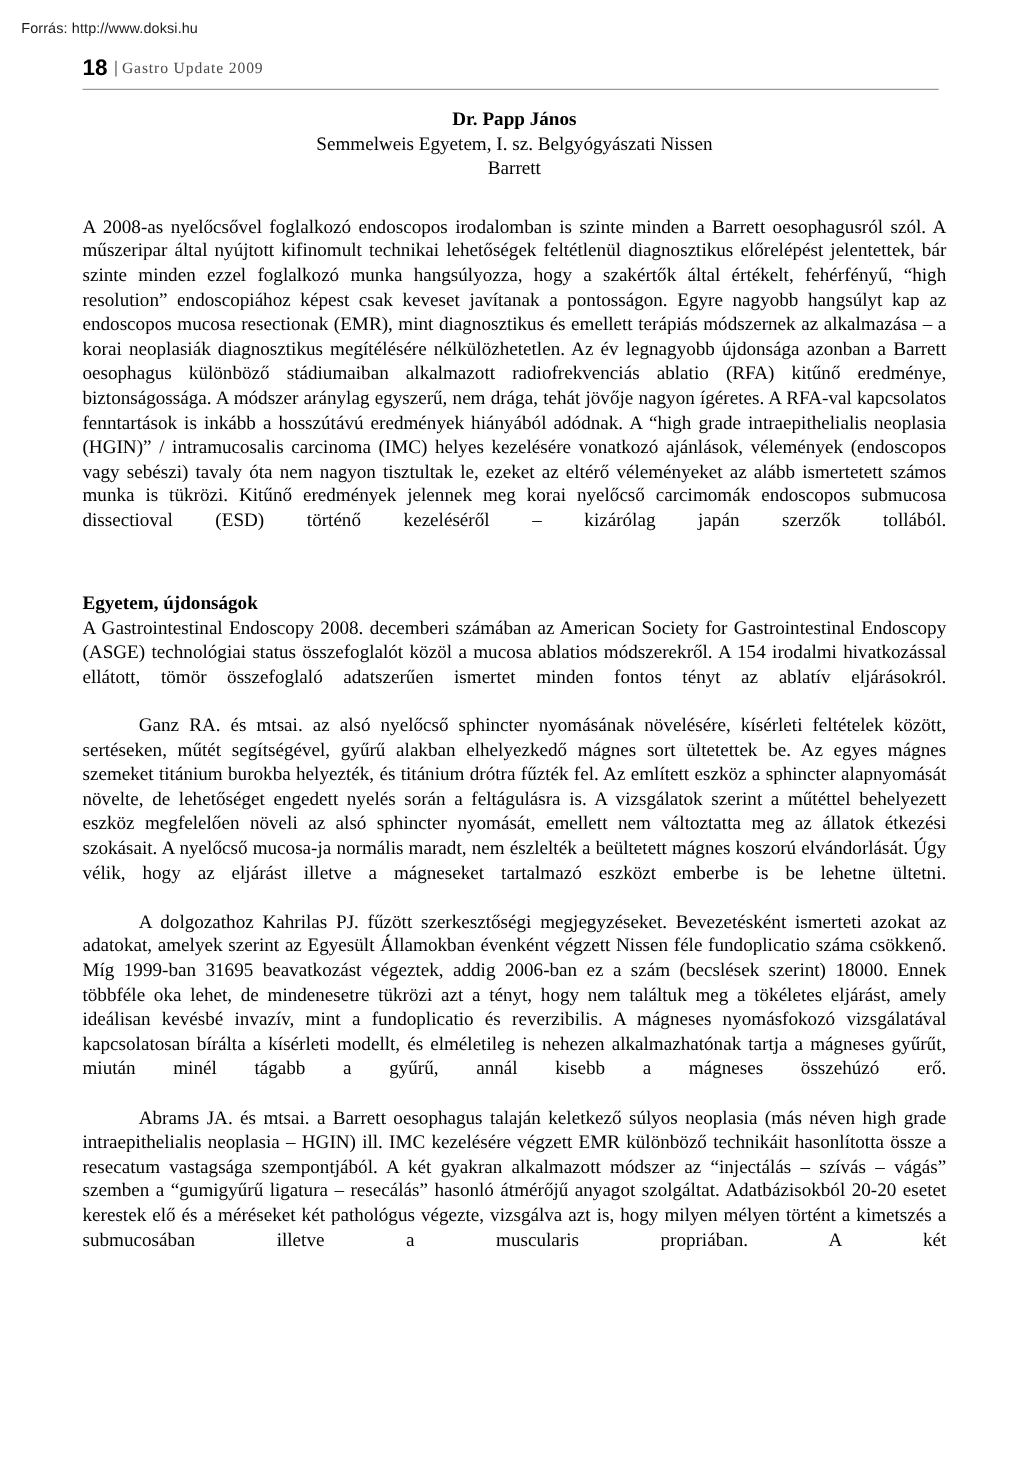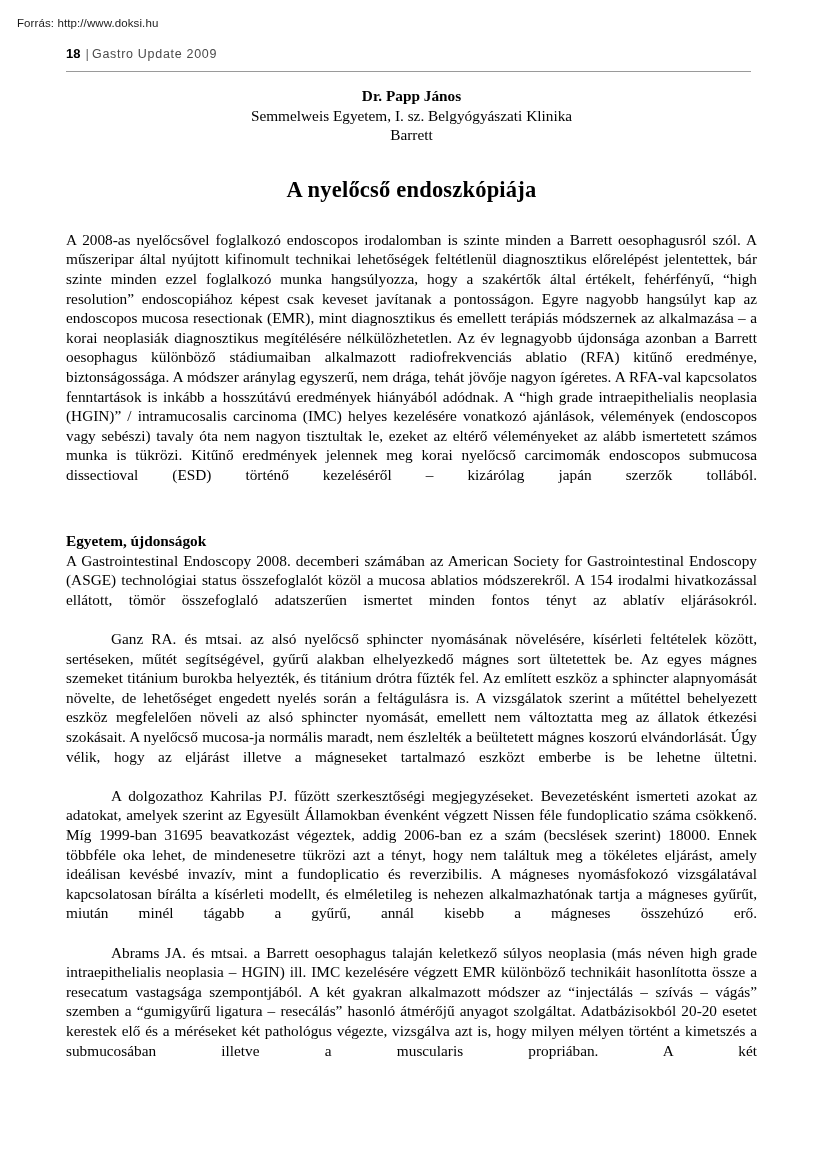--- a/index.html
+++ b/index.html
@@ -42,36 +42,36 @@
     width: 685px;
     height: 26px;
     border-bottom: 1.6px solid #9a9a9a;
     box-sizing: border-box;
     display: flex;
     align-items: flex-start;
   }
 
   .running-head-number {
     font-family: "Liberation Sans", "DejaVu Sans", sans-serif;
-    font-size: 13px;
+    font-size: 18px;
     font-weight: bold;
     color: #000000;
     line-height: 16px;
   }
 
   .running-head-sep {
     font-family: "Liberation Sans", "DejaVu Sans", sans-serif;
     font-size: 13.5px;
     color: #6e6e6e;
     line-height: 16px;
     margin: 0 3px 0 5px;
   }
 
   .running-head-title {
-    font-family: Liberation Sans, sans-serif;
+    font-family: Liberation Serif, serif;
     font-size: 12.5px;
     color: #4a4a4a;
     line-height: 17px;
     letter-spacing: 0.7px;
   }
 
   
   .content {
     position: absolute;
     left: 66px;
@@ -153,25 +153,24 @@
   <div class="running-head">
     <span class="running-head-number">18</span>
     <span class="running-head-sep">|</span>
     <span class="running-head-title">Gastro Update 2009</span>
   </div>
 
   <div class="content">
 
     <div class="byline">
       <span class="byline-author">Dr. Papp János</span>
-      <span class="byline-affiliation">Semmelweis Egyetem, I. sz. Belgyógyászati Klinika</span>
+      <span class="byline-affiliation">Semmelweis Egyetem, I. sz. Belgyógyászati Nissen</span>
       <span class="byline-city">Barrett</span>
     </div>
 
-    <h1 class="article-title">A nyelőcső endoszkópiája</h1>
 
     <div id="sections-host">
         <div class="section">
           <p class="para">A 2008-as nyelőcsővel foglalkozó endoscopos irodalomban is szinte minden a Barrett oesophagusról szól. A műszeripar által nyújtott kifinomult technikai lehetőségek feltétlenül diagnosztikus előrelépést jelentettek, bár szinte minden ezzel foglalkozó munka hangsúlyozza, hogy a szakértők által értékelt, fehérfényű, “high resolution” endoscopiához képest csak keveset javítanak a pontosságon. Egyre nagyobb hangsúlyt kap az endoscopos mucosa resectionak (EMR), mint diagnosztikus és emellett terápiás módszernek az alkalmazása – a korai neoplasiák diagnosztikus megítélésére nélkülözhetetlen. Az év legnagyobb újdonsága azonban a Barrett oesophagus különböző stádiumaiban alkalmazott radiofrekvenciás ablatio (RFA) kitűnő eredménye, biztonságossága. A módszer aránylag egyszerű, nem drága, tehát jövője nagyon ígéretes. A RFA-val kapcsolatos fenntartások is inkább a hosszútávú eredmények hiányából adódnak. A “high grade intraepithelialis neoplasia (HGIN)” / intramucosalis carcinoma (IMC) helyes kezelésére vonatkozó ajánlások, vélemények (endoscopos vagy sebészi) tavaly óta nem nagyon tisztultak le, ezeket az eltérő véleményeket az alább ismertetett számos munka is tükrözi. Kitűnő eredmények jelennek meg korai nyelőcső carcimomák endoscopos submucosa dissectioval (ESD) történő kezeléséről – kizárólag japán szerzők tollából.</p>
         </div>
         <div class="section">
           <div class="section-heading">Egyetem, újdonságok</div>
           <p class="para">A Gastrointestinal Endoscopy 2008. decemberi számában az American Society for Gastrointestinal Endoscopy (ASGE) technológiai status összefoglalót közöl a mucosa ablatios módszerekről. A 154 irodalmi hivatkozással ellátott, tömör összefoglaló adatszerűen ismertet minden fontos tényt az ablatív eljárásokról.</p>
           <p class="para indented">Ganz RA. és mtsai. az alsó nyelőcső sphincter nyomásának növelésére, kísérleti feltételek között, sertéseken, műtét segítségével, gyűrű alakban elhelyezkedő mágnes sort ültetettek be. Az egyes mágnes szemeket titánium burokba helyezték, és titánium drótra fűzték fel. Az említett eszköz a sphincter alapnyomását növelte, de lehetőséget engedett nyelés során a feltágulásra is. A vizsgálatok szerint a műtéttel behelyezett eszköz megfelelően növeli az alsó sphincter nyomását, emellett nem változtatta meg az állatok étkezési szokásait. A nyelőcső mucosa-ja normális maradt, nem észlelték a beültetett mágnes koszorú elvándorlását. Úgy vélik, hogy az eljárást illetve a mágneseket tartalmazó eszközt emberbe is be lehetne ültetni.</p>
           <p class="para indented">A dolgozathoz Kahrilas PJ. fűzött szerkesztőségi megjegyzéseket. Bevezetésként ismerteti azokat az adatokat, amelyek szerint az Egyesült Államokban évenként végzett Nissen féle fundoplicatio száma csökkenő. Míg 1999-ban 31695 beavatkozást végeztek, addig 2006-ban ez a szám (becslések szerint) 18000. Ennek többféle oka lehet, de mindenesetre tükrözi azt a tényt, hogy nem találtuk meg a tökéletes eljárást, amely ideálisan kevésbé invazív, mint a fundoplicatio és reverzibilis. A mágneses nyomásfokozó vizsgálatával kapcsolatosan bírálta a kísérleti modellt, és elméletileg is nehezen alkalmazhatónak tartja a mágneses gyűrűt, miután minél tágabb a gyűrű, annál kisebb a mágneses összehúzó erő.</p>

